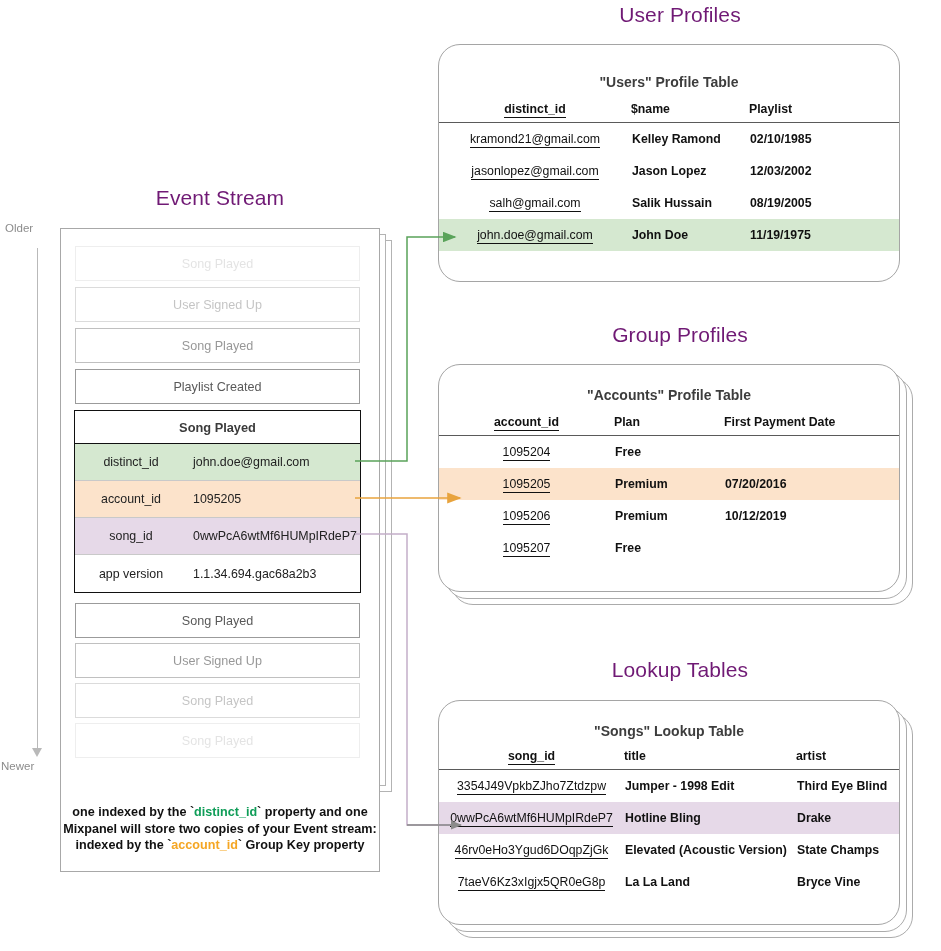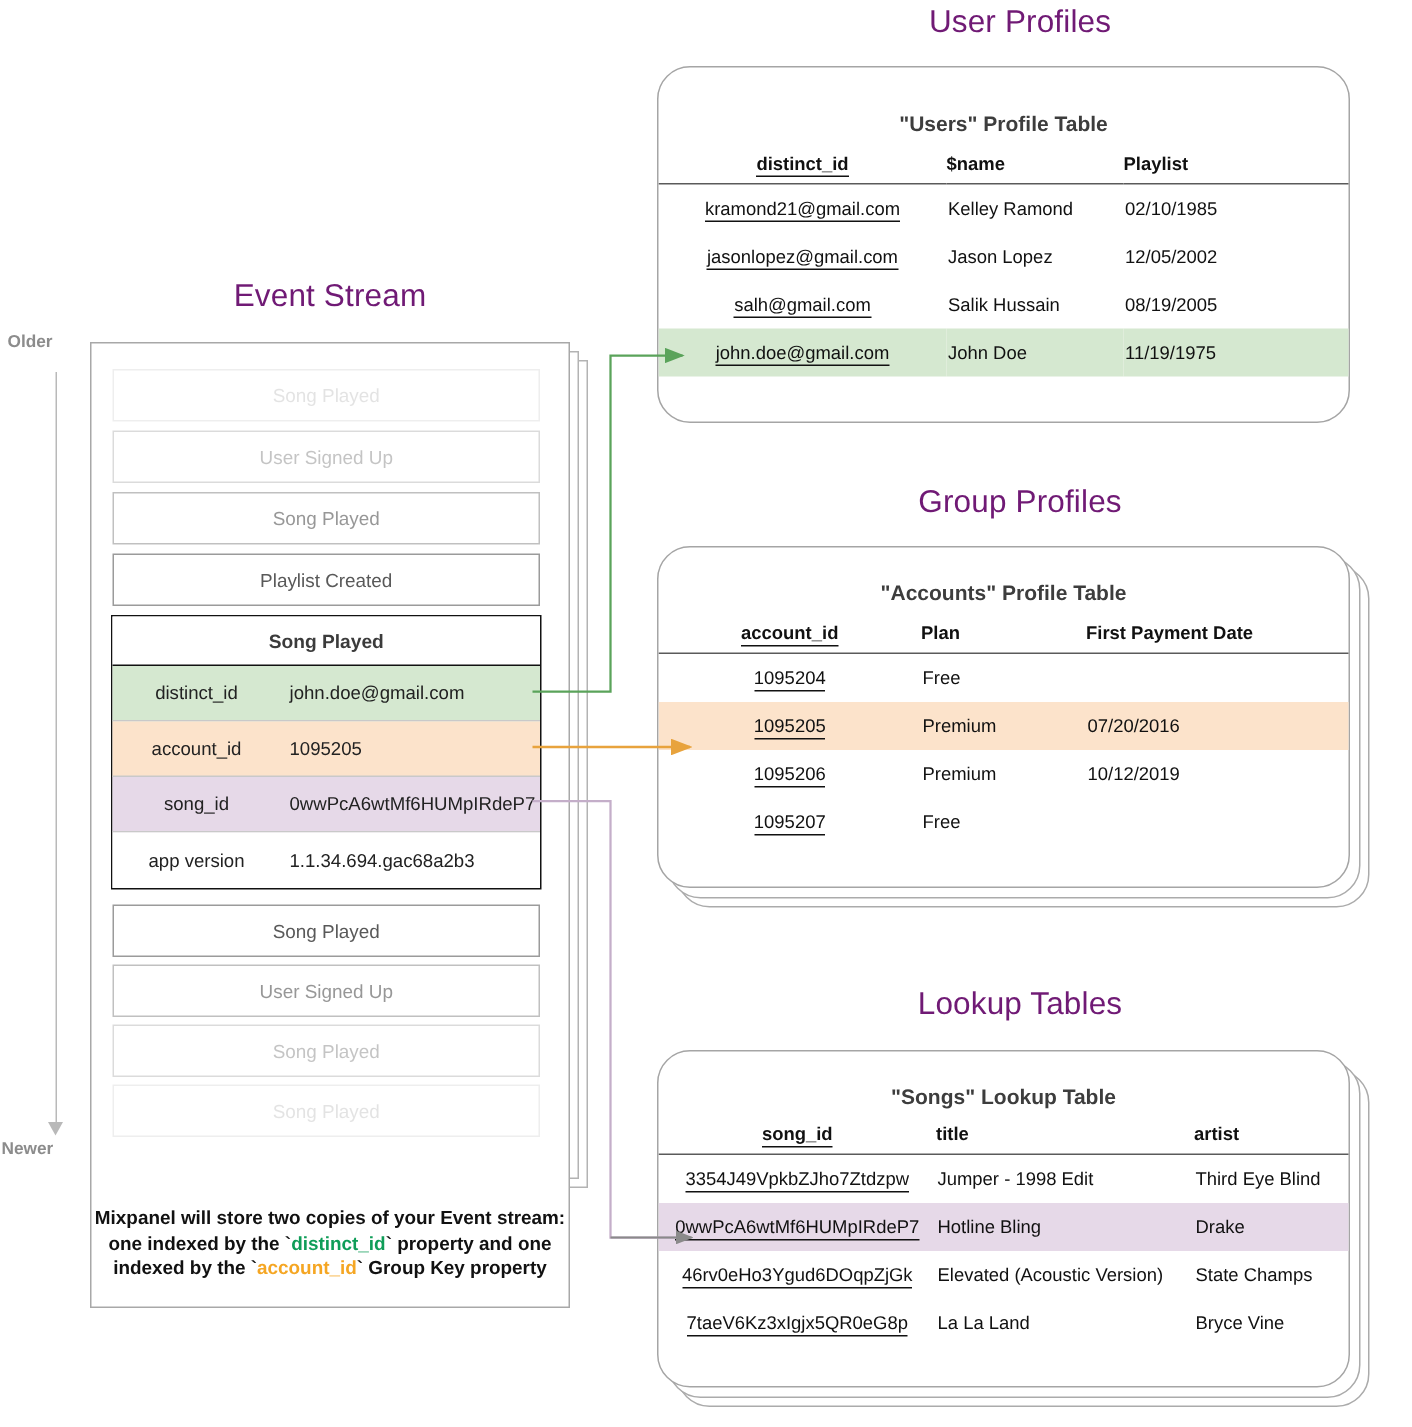--- a/index.html
+++ b/index.html
@@ -1,18 +1,18 @@
 <!DOCTYPE html>
 <html><head>
 <meta charset="utf-8">
 <style>
   html,body{margin:0;padding:0;background:#ffffff;}
   body{width:941px;height:951px;position:relative;overflow:hidden;
        font-family:"Liberation Sans","DejaVu Sans",sans-serif;color:#1a1a1a;}
-  .abs{position:absolute;font-weight:bold;}
+  .abs{position:absolute;}
 
   
   .sec-title{font-size:21px;font-weight:400;color:#701a75;text-align:center;letter-spacing:.1px;}
 
   
   .axis-label{font-size:11.5px;color:#8c8c8c;}
   .axis-line{position:absolute;left:37px;top:248px;width:1px;height:505px;background:#b9b9b9;}
   .axis-arrow{position:absolute;left:32px;top:748px;width:0;height:0;
       border-left:5px solid transparent;border-right:5px solid transparent;border-top:9px solid #b9b9b9;}
 
@@ -52,21 +52,21 @@
 
   .tbl-title{text-align:center;font-size:14px;font-weight:bold;color:#3d3d3d;}
   table.dt{border-collapse:collapse;width:100%;table-layout:fixed;}
   table.dt th{font-size:12.3px;font-weight:bold;color:#111;padding:0 0 7px 0;vertical-align:bottom;}
   table.dt th.c1{text-align:center;}
   table.dt th.c1 span{border-bottom:1.4px solid #111;padding-bottom:1px;}
   table.dt th.cl{text-align:left;}
   table.dt td{font-size:12.3px;color:#111;height:30px;vertical-align:middle;}
   table.dt td.c1{text-align:center;}
   table.dt td.c1 span{border-bottom:1px solid #111;padding-bottom:1px;}
-  table.dt td.cl{text-align:left;}
+  table.dt td.cl{text-align:left;font-weight:bold;}
   table.dt tr.hdr-row th{border-bottom:1.5px solid #5a5a5a;padding-bottom:6px;}
   tr.hl-green td{background:#d5e8d0;}
   tr.hl-orange td{background:#fce3cb;}
   tr.hl-purple td{background:#e6d9e8;}
 
   
   .conn{position:absolute;pointer-events:none;}
 </style>
 </head>
 <body>
@@ -125,22 +125,22 @@
     <div class="ev f2" style="top:454px;">
       <span>Song Played</span>
       </div>
     <div class="ev f1" style="top:494px;">
       <span>Song Played</span>
       </div>
   </div>
 </div>
 
 <div class="caption">
+  <div><span>one indexed by the `</span><span class="cap-green">distinct_id</span><span>` property and one</span></div>
   <div>Mixpanel will store two copies of your Event stream:</div>
-  <div><span>one indexed by the `</span><span class="cap-green">distinct_id</span><span>` property and one</span></div>
   <div><span>indexed by the `</span><span class="cap-orange">account_id</span><span>` Group Key property</span></div>
 </div>
 
 <div class="abs sec-title" style="left:440px;top:3px;width:480px;">User Profiles</div>
 
 <div class="card-stack" style="left:438px;top:44px;width:470px;height:238px;">
   <div class="card-main" style="width:462px;height:238px;">
     <div class="tbl-title" style="margin-top:29px;">"Users" Profile Table</div>
     <table class="dt" style="margin-top:12px;">
       <colgroup>
@@ -155,21 +155,21 @@
         <th class="cl">Playlist</th>
       </tr>
       <tr>
         <td class="c1"><span>kramond21@gmail.com</span></td>
         <td class="cl">Kelley Ramond</td>
         <td class="cl">02/10/1985</td>
       </tr>
       <tr>
         <td class="c1"><span>jasonlopez@gmail.com</span></td>
         <td class="cl">Jason Lopez</td>
-        <td class="cl">12/05/2002</td>
+        <td class="cl">12/03/2002</td>
       </tr>
       <tr>
         <td class="c1"><span>salh@gmail.com</span></td>
         <td class="cl">Salik Hussain</td>
         <td class="cl">08/19/2005</td>
       </tr>
       <tr class="hl-green">
         <td class="c1"><span>john.doe@gmail.com</span></td>
         <td class="cl">John Doe</td>
         <td class="cl">11/19/1975</td>

